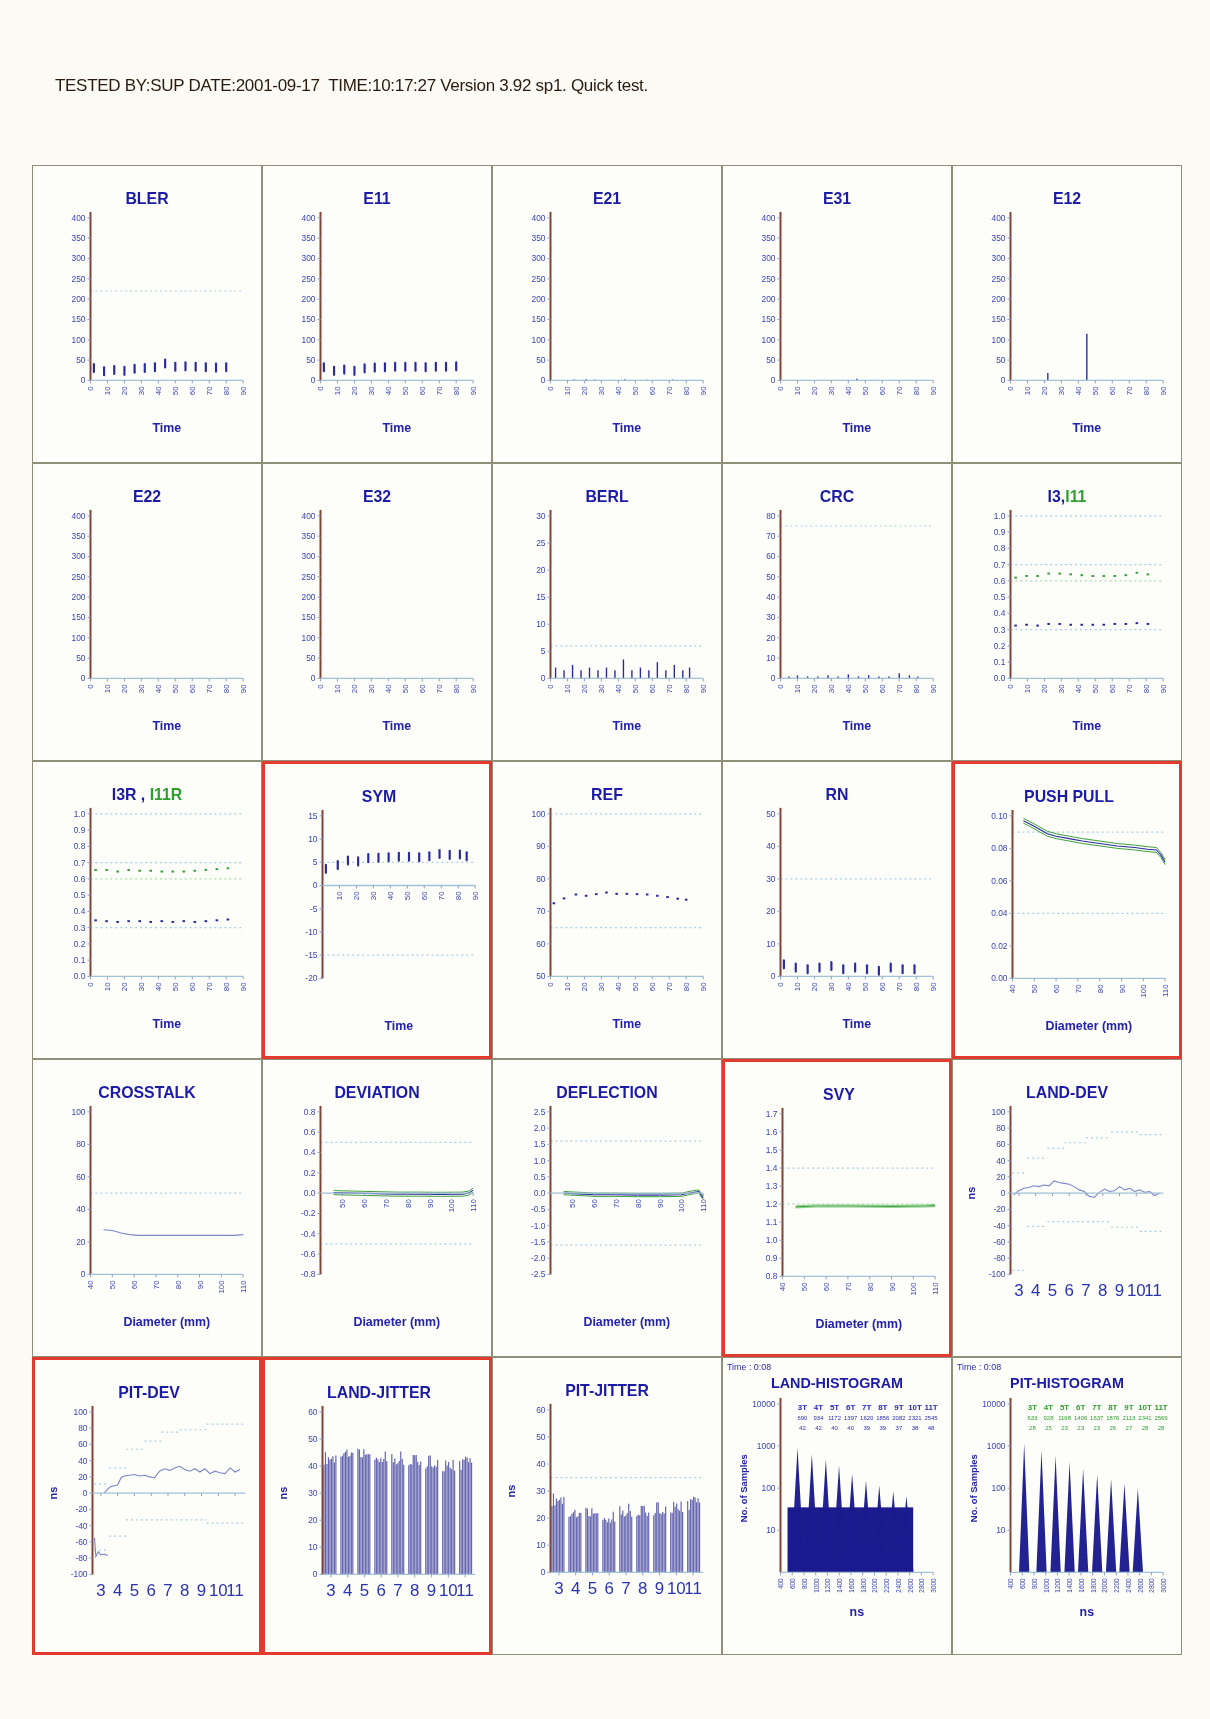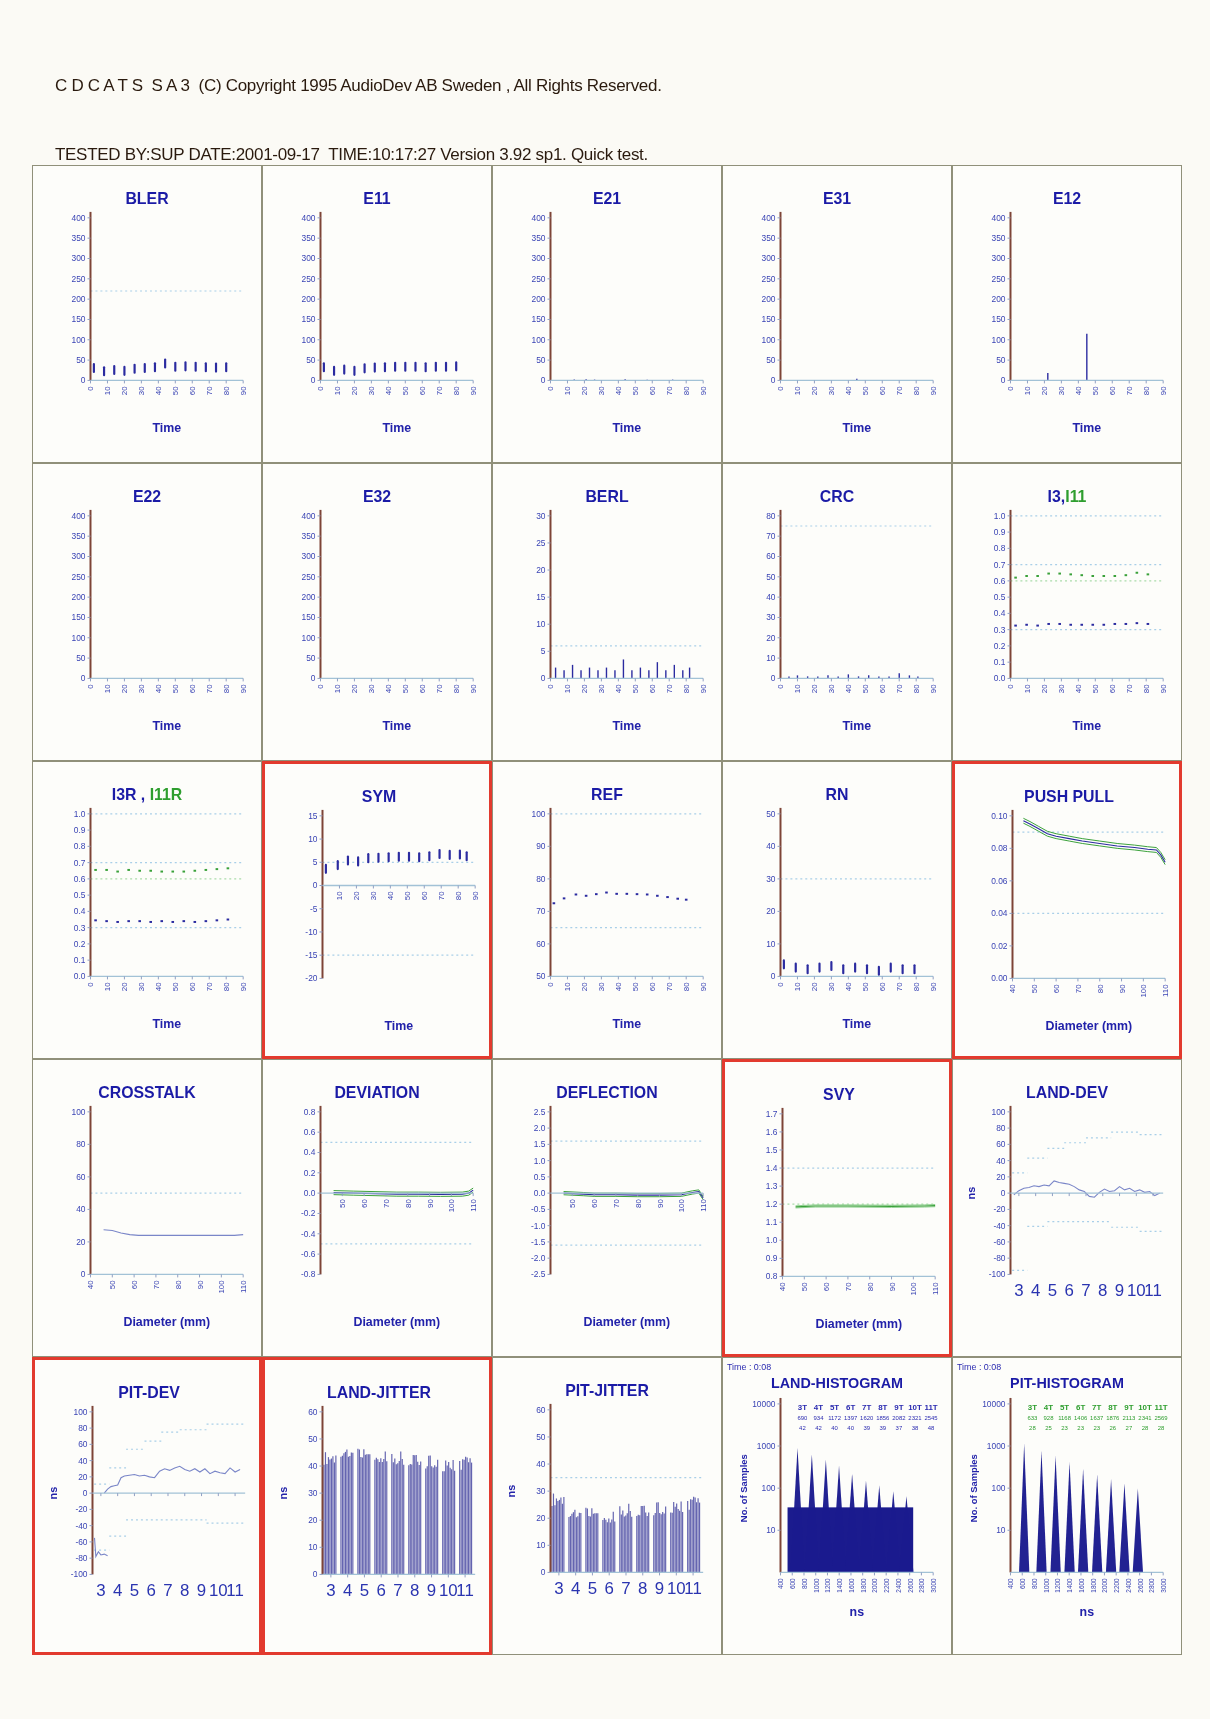--- a/index.html
+++ b/index.html
@@ -10,21 +10,20 @@
   .chart-grid{position:absolute;left:32px;top:165px;display:grid;
        grid-template-columns:repeat(5,230px);grid-auto-rows:298px}
   .cell{border:1px solid #90907a;background:#fdfdfa;box-sizing:border-box;overflow:hidden}
   .cell.red{border:3px solid #e23a2e}
   svg{display:block}
 </style>
 </head>
 <body>
 
 <div class="report-header">
-  <div>C D C A T S  S A 3  (C) Copyright 1995 AudioDev AB Sweden , All Rights Reserved.</div>
   <div>TESTED BY:SUP DATE:2001-09-17  TIME:10:17:27 Version 3.92 sp1. Quick test.</div>
 </div>
 
 <div class="chart-grid">
     <div class="cell">
       <svg width="228" height="296" viewBox="0 0 230 298" style="font-family: &quot;Liberation Sans&quot;, sans-serif;">
         <line x1="58" x2="212" y1="125.8" y2="125.8" stroke="#a9cfe8" stroke-width="1.2" stroke-dasharray="2 3"></line>
         <line x1="61.422222222222224" x2="61.422222222222224" y1="199.47" y2="207.47" stroke="#2b2ba0" stroke-width="2.2" stroke-linecap="round"></line>
         <line x1="71.6888888888889" x2="71.6888888888889" y1="202.75" y2="210.75" stroke="#2b2ba0" stroke-width="2.2" stroke-linecap="round"></line>
         <line x1="81.95555555555555" x2="81.95555555555555" y1="201.52" y2="209.52" stroke="#2b2ba0" stroke-width="2.2" stroke-linecap="round"></line>

